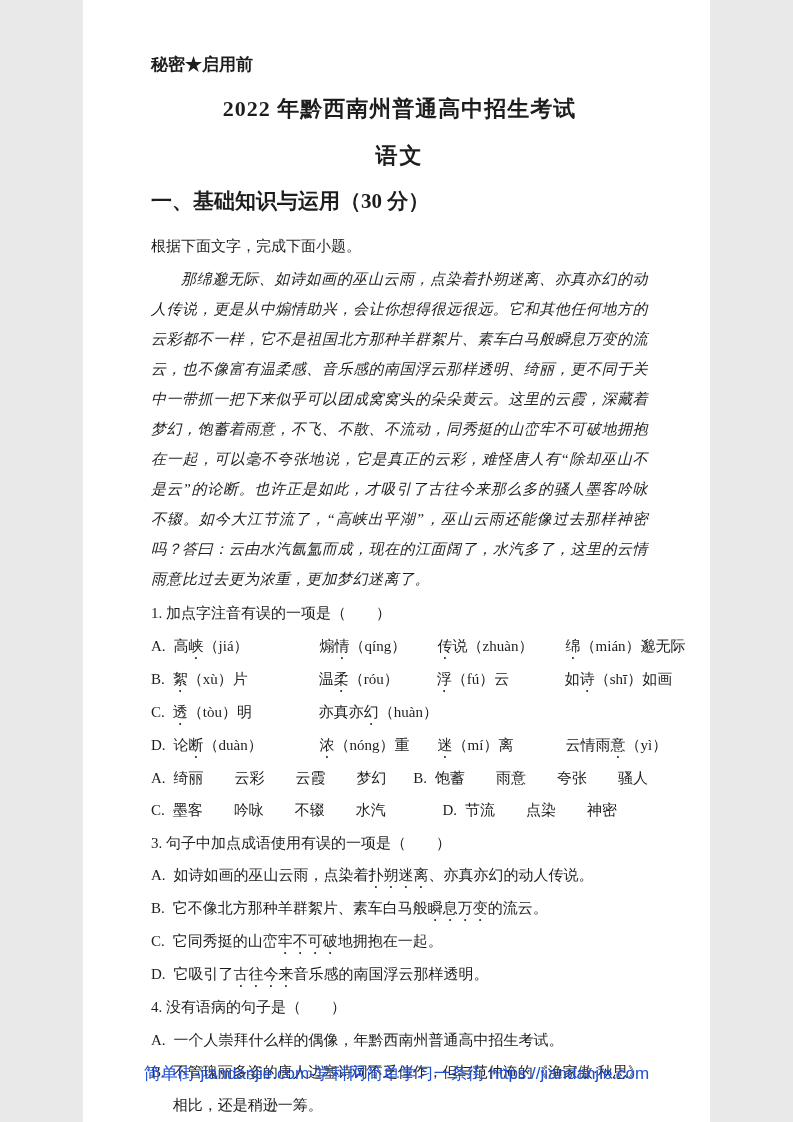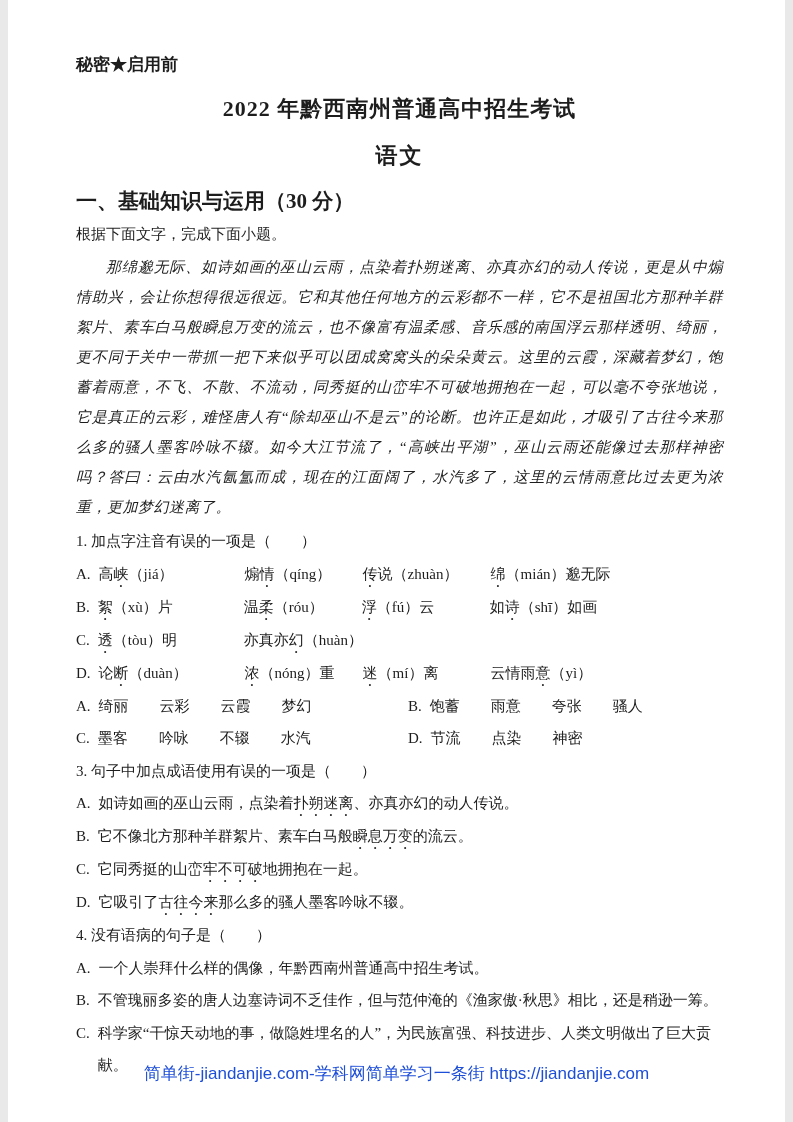--- a/index.html
+++ b/index.html
@@ -1,31 +1,31 @@
 <!DOCTYPE html>
 <html><head>
 <meta charset="utf-8">
 <style>
   html,body{margin:0;padding:0;background:#e9e9e9;}
   .page{
     position:relative;
-    width:777px;height:1122px;
+    width:627px;height:1122px;
     margin:0 auto;
     background:#ffffff;
     box-sizing:border-box;
     padding:54px 62px 0 68px;
     overflow:hidden;
     font-family:"Liberation Serif","DejaVu Serif",serif;
     color:#1d1d1d;
   }
   .confidential{font-size:17px;font-weight:700;line-height:22px;}
   .title{margin:18px 0 0;font-size:22px;line-height:30px;text-align:center;font-weight:700;letter-spacing:1px;}
   .subject{margin:17px 0 0;font-size:22px;line-height:30px;text-align:center;font-weight:700;letter-spacing:2px;}
   .section-heading{margin-top:17px;font-size:21px;font-weight:700;line-height:26px;}
-  .instruction{margin-top:7px;font-size:15px;line-height:26px;}
+  .instruction{margin-top:19px;font-size:15px;line-height:26px;}
   .passage{
     margin:5px 0 0;
     font-size:15px;line-height:30px;
     text-indent:2em;text-align:justify;
     font-style:italic;
     letter-spacing:0.5px;
   }
   .questions{margin-top:3px;}
   .q-line{font-size:15px;line-height:32.5px;}
   .opt-row{display:flex;align-items:baseline;}
@@ -142,21 +142,21 @@
       <div class="q-line opt-row">
         <span class="opt-label">B.</span>
         <span class="opt-text"><span>它不像北方那种羊群絮片、素车白马般</span><span class="dot">瞬息万变</span><span>的流云。</span></span>
       </div>
       <div class="q-line opt-row">
         <span class="opt-label">C.</span>
         <span class="opt-text"><span>它同秀挺的山峦</span><span class="dot">牢不可破</span><span>地拥抱在一起。</span></span>
       </div>
       <div class="q-line opt-row">
         <span class="opt-label">D.</span>
-        <span class="opt-text"><span>它吸引了</span><span class="dot">古往今来</span><span>那么多的骚人墨客吟咏不辍。</span></span>
+        <span class="opt-text"><span>它吸引了</span><span class="dot">古往今来</span><span>音乐感的南国浮云那样透明。</span></span>
       </div>
     </div>
 
     <div>
       <div class="q-line">4. 没有语病的句子是（　　）</div>
       <div class="q-line opt-row">
         <span class="opt-label">A.</span>
         <span class="opt-text">一个人崇拜什么样的偶像，年黔西南州普通高中招生考试。</span>
       </div>
       <div class="q-line opt-row">

